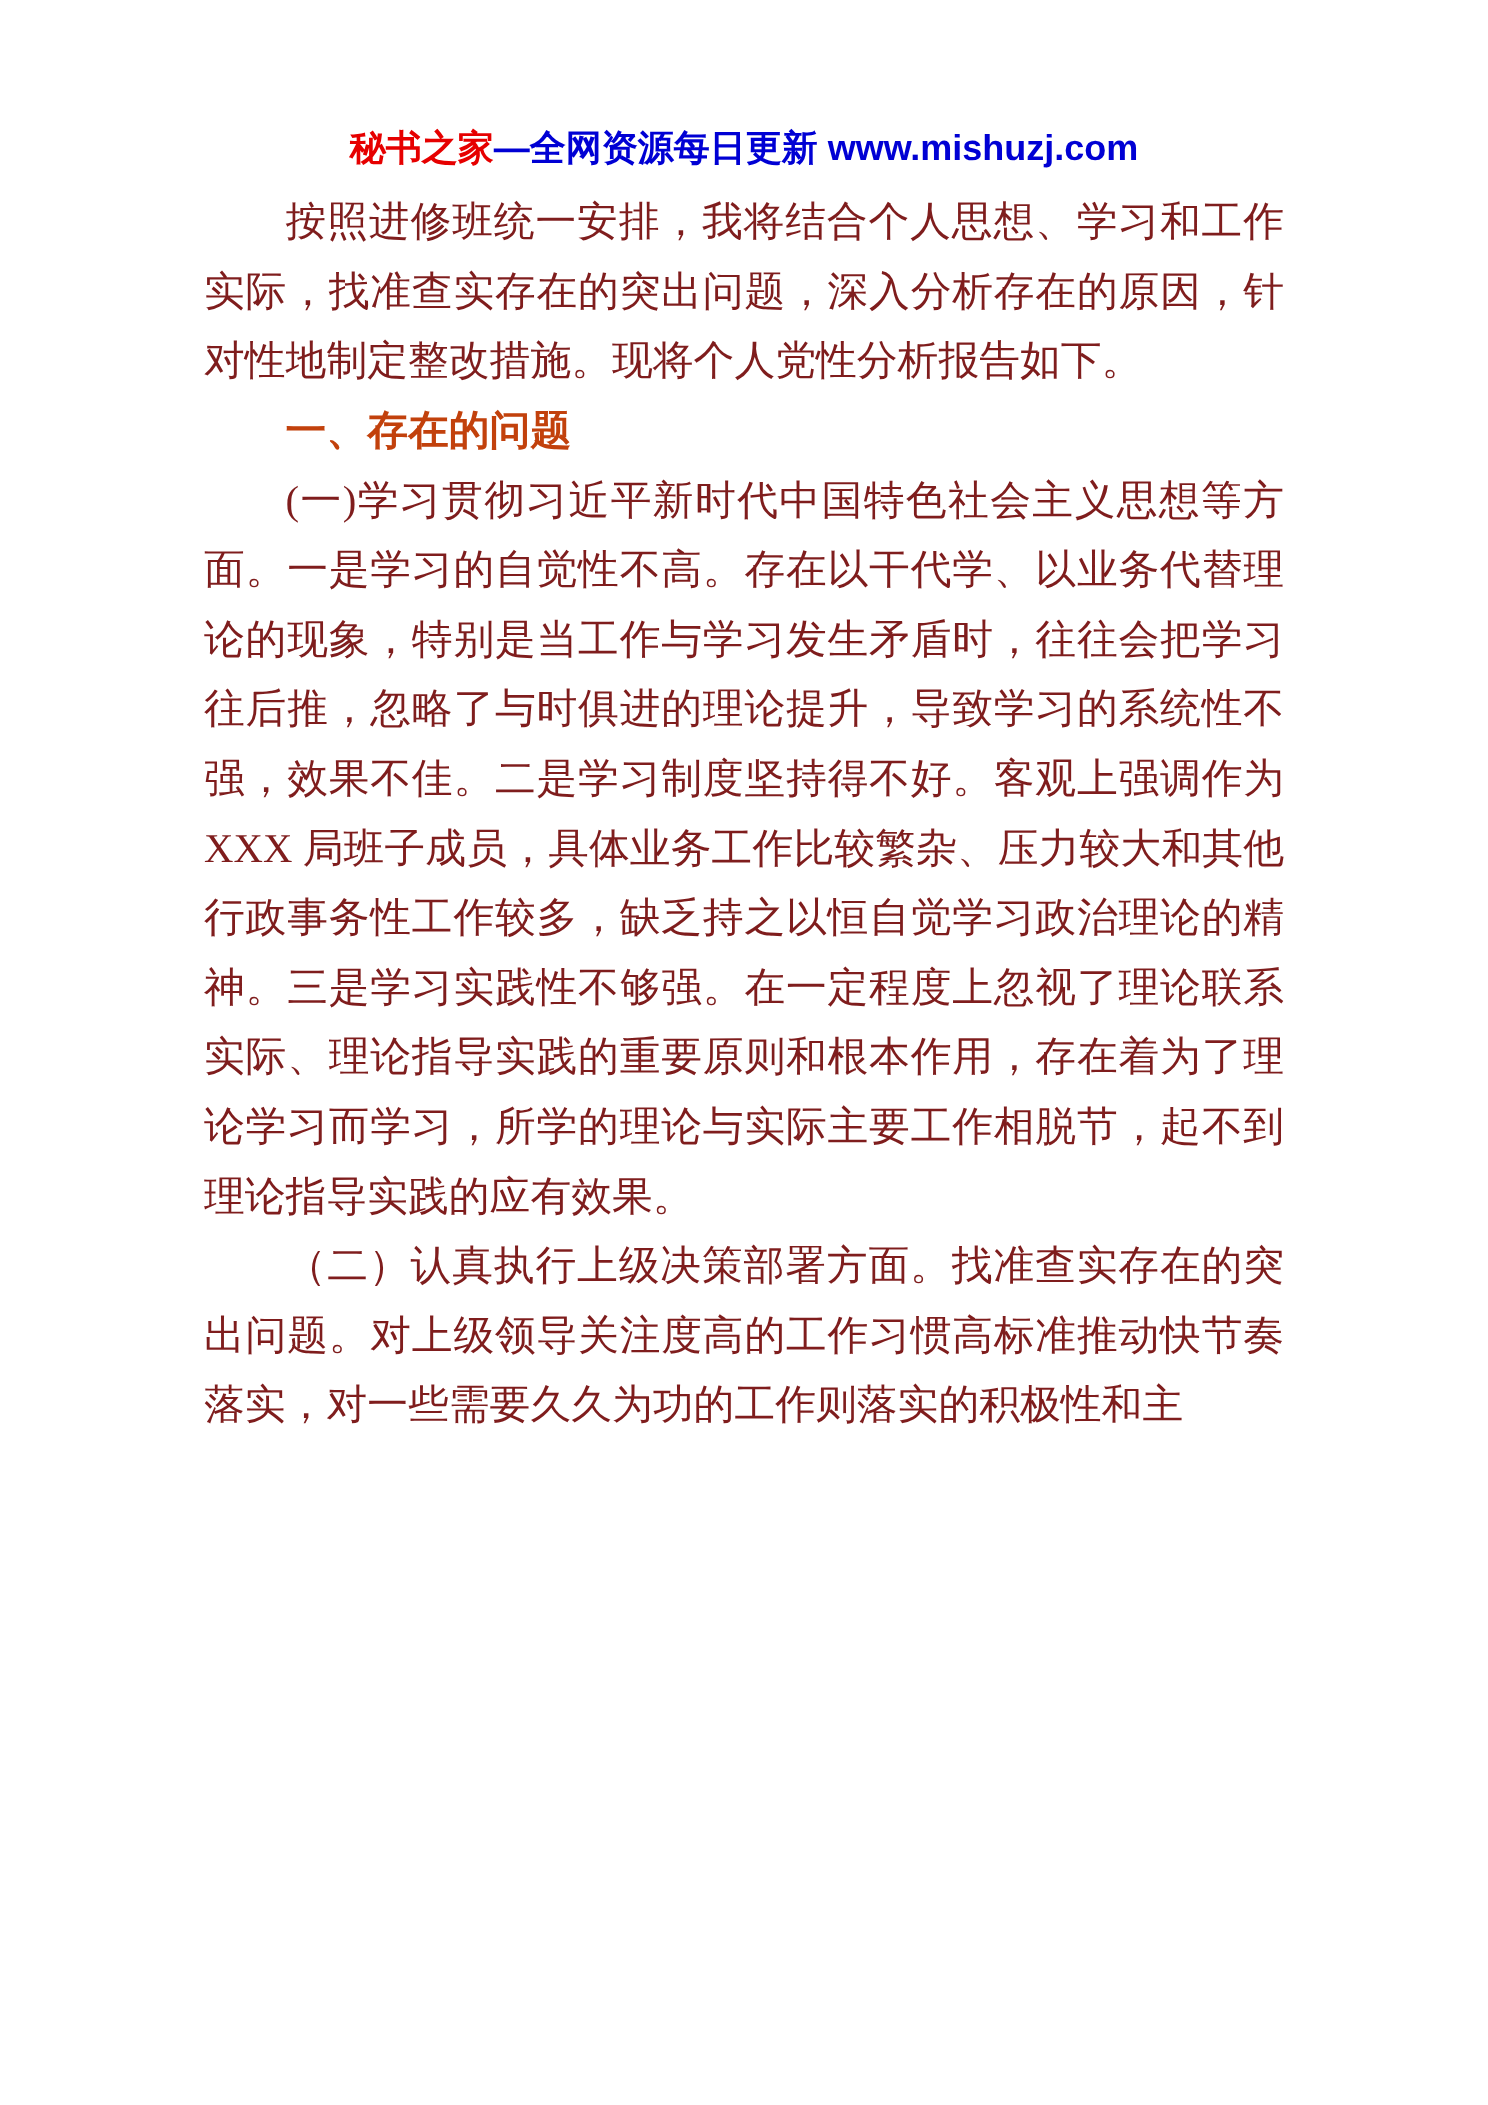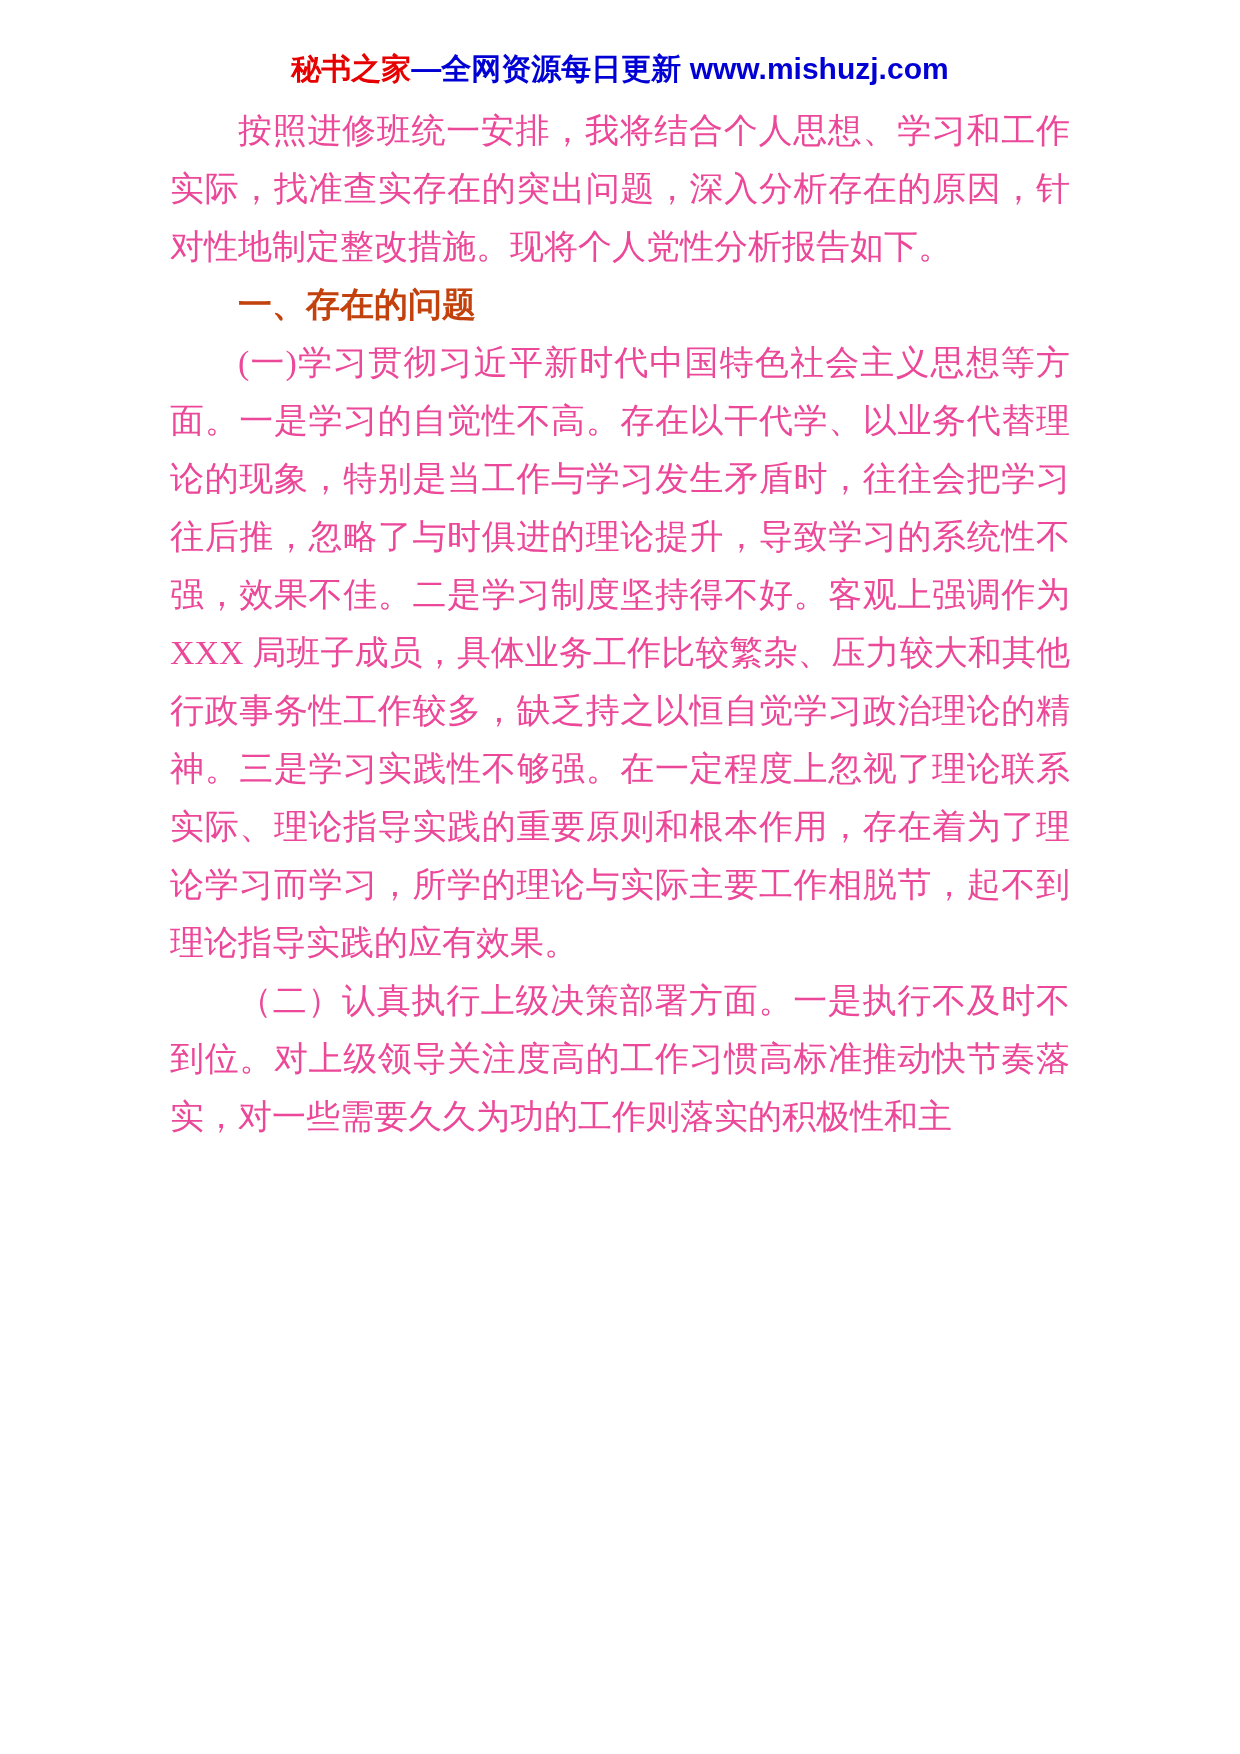--- a/index.html
+++ b/index.html
@@ -6,21 +6,21 @@
 
   html, body {
     background: #ffffff;
   }
 
   .page {
     width: 1240px;
     height: 1658px;
     margin: 0 auto;
     background: #ffffff;
-    padding: 49px 170px 60px 170px;
+    padding: 104px 170px 60px 170px;
     font-family: "Liberation Serif", "DejaVu Serif", serif;
     color: #000000;
     overflow: hidden;
   }
 
   .site-header {
     text-align: center;
     font-size: 30px;
     line-height: 1.3;
     margin-bottom: 14px;
@@ -57,21 +57,21 @@
 
   .doc-body {
     font-size: 34px;
     line-height: 58px;
     text-align: justify;
   }
 
   .para {
     text-indent: 2em;
     margin: 0;
-    color: #ec4899;
+    color: #7f1d1d;
   }
 
   .para.heading {
     font-weight: bold;
     color: #c2410c;
   }
 </style>
 </head>
 <body>
 
@@ -79,16 +79,16 @@
 
   <div class="site-header">
     <span class="brand">秘书之家</span><span class="tagline">—全网资源每日更新 </span><span class="url">www.mishuzj.com</span>
   </div>
 
 
   <div class="doc-body">
     <p class="para">按照进修班统一安排，我将结合个人思想、学习和工作实际，找准查实存在的突出问题，深入分析存在的原因，针对性地制定整改措施。现将个人党性分析报告如下。</p>
     <p class="para heading">一、存在的问题</p>
     <p class="para">(一)学习贯彻习近平新时代中国特色社会主义思想等方面。一是学习的自觉性不高。存在以干代学、以业务代替理论的现象，特别是当工作与学习发生矛盾时，往往会把学习往后推，忽略了与时俱进的理论提升，导致学习的系统性不强，效果不佳。二是学习制度坚持得不好。客观上强调作为 XXX 局班子成员，具体业务工作比较繁杂、压力较大和其他行政事务性工作较多，缺乏持之以恒自觉学习政治理论的精神。三是学习实践性不够强。在一定程度上忽视了理论联系实际、理论指导实践的重要原则和根本作用，存在着为了理论学习而学习，所学的理论与实际主要工作相脱节，起不到理论指导实践的应有效果。</p>
-    <p class="para">（二）认真执行上级决策部署方面。一是执行不及时不到位。对上级领导关注度高的工作习惯高标准推动快节奏落实，对一些需要久久为功的工作则落实的积极性和主</p>
+    <p class="para">（二）认真执行上级决策部署方面。找准查实存在的突出问题。对上级领导关注度高的工作习惯高标准推动快节奏落实，对一些需要久久为功的工作则落实的积极性和主</p>
   </div>
 
 </div>
 
 </body></html>

